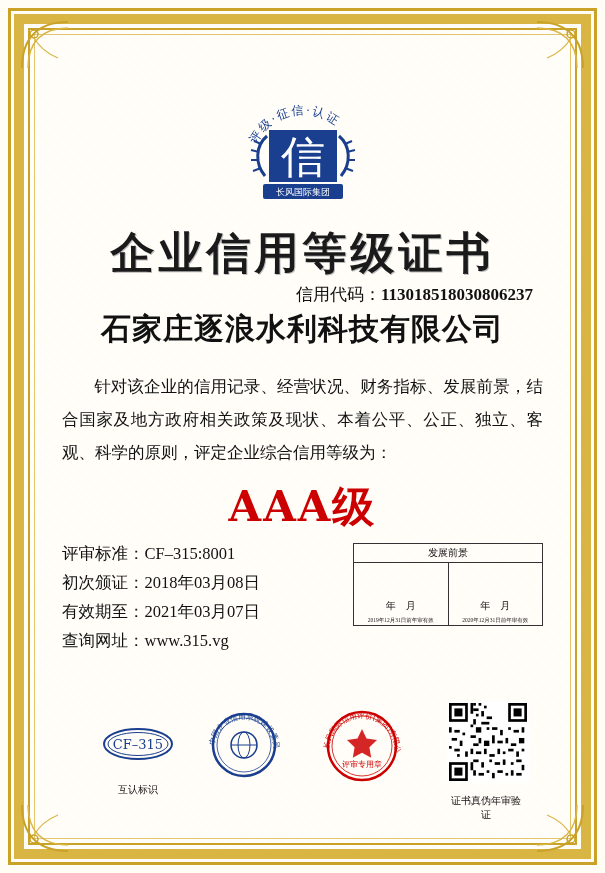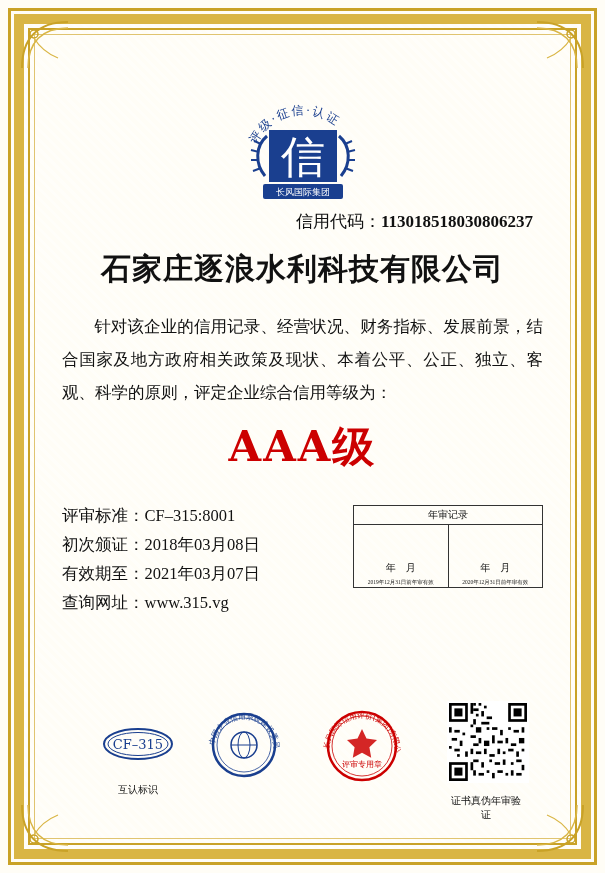--- a/index.html
+++ b/index.html
@@ -77,21 +77,21 @@
     padding-right:32px;
     font-size:17px;
     color:#111;
   }
   .code-row .code-val{font-weight:bold;font-family:"Liberation Serif",serif;}
   .company{
     text-align:center;
     font-size:30px;
     font-weight:bold;
     color:#111;
-    margin-top:16px;
+    margin-top:3px;
     letter-spacing:1px;
     font-family:"DejaVu Serif", serif;
   }
   .para{
     margin:20px 22px 0 22px;
     font-size:16.5px;
     line-height:33px;
     color:#111;
     text-align:justify;
   }
@@ -100,21 +100,21 @@
     text-align:center;
     color:#cc0000;
     font-weight:bold;
     font-size:42px;
     letter-spacing:2px;
     margin-top:10px;
     font-family:"DejaVu Serif", serif;
   }
   .lower{
     display:flex;
-    margin-top:26px;
+    margin-top:4px;
     padding:0 22px 0 22px;
   }
   .fields{
     flex:1;
     font-size:16.5px;
     line-height:29px;
     color:#111;
   }
   .annual-box{
     width:190px;
@@ -234,40 +234,41 @@
 
         <path d="M34 46 C22 56 22 74 32 86" fill="none" stroke="#1a3f8f" stroke-width="3"></path>
         <path d="M106 46 C118 56 118 74 108 86" fill="none" stroke="#1a3f8f" stroke-width="3"></path>
         <path d="M28 54 l-7 -3 M26 62 l-8 -2 M26 70 l-8 0 M28 78 l-8 3" stroke="#1a3f8f" stroke-width="2" fill="none"></path>
         <path d="M112 54 l7 -3 M114 62 l8 -2 M114 70 l8 0 M112 78 l8 3" stroke="#1a3f8f" stroke-width="2" fill="none"></path>
         <rect x="30" y="94" width="80" height="15" rx="2" fill="#1a3f8f"></rect>
         <text x="70" y="105" text-anchor="middle" font-size="9" fill="#ffffff" font-family="DejaVu Sans, sans-serif">长风国际集团</text>
       </svg>
     </div>
 
+    <div class="title">企业信用等级证书</div>
 
     <div class="code-row">
       <span>信用代码：</span><span class="code-val">113018518030806237</span>
     </div>
 
     <div class="company">石家庄逐浪水利科技有限公司</div>
 
     <div class="para"><span class="indent"></span><span>针对该企业的信用记录、经营状况、财务指标、发展前景，结合国家及地方政府相关政策及现状、本着公平、公正、独立、客观、科学的原则，评定企业综合信用等级为：</span></div>
 
     <div class="grade">AAA级</div>
 
     <div class="lower">
       <div class="fields">
         <div>评审标准：CF–315:8001</div>
         <div>初次颁证：2018年03月08日</div>
         <div>有效期至：2021年03月07日</div>
         <div>查询网址：www.315.vg</div>
       </div>
       <div class="annual-box">
-        <div class="annual-title">年审记录</div>
+        <div class="annual-title">发展前景</div>
         <div class="annual-cells">
           <div class="annual-cell">
             <div class="ym">年　月</div>
             <div class="note">2019年12月31日前年审有效</div>
           </div>
           <div class="annual-cell">
             <div class="ym">年　月</div>
             <div class="note">2020年12月31日前年审有效</div>
           </div>
         </div>

